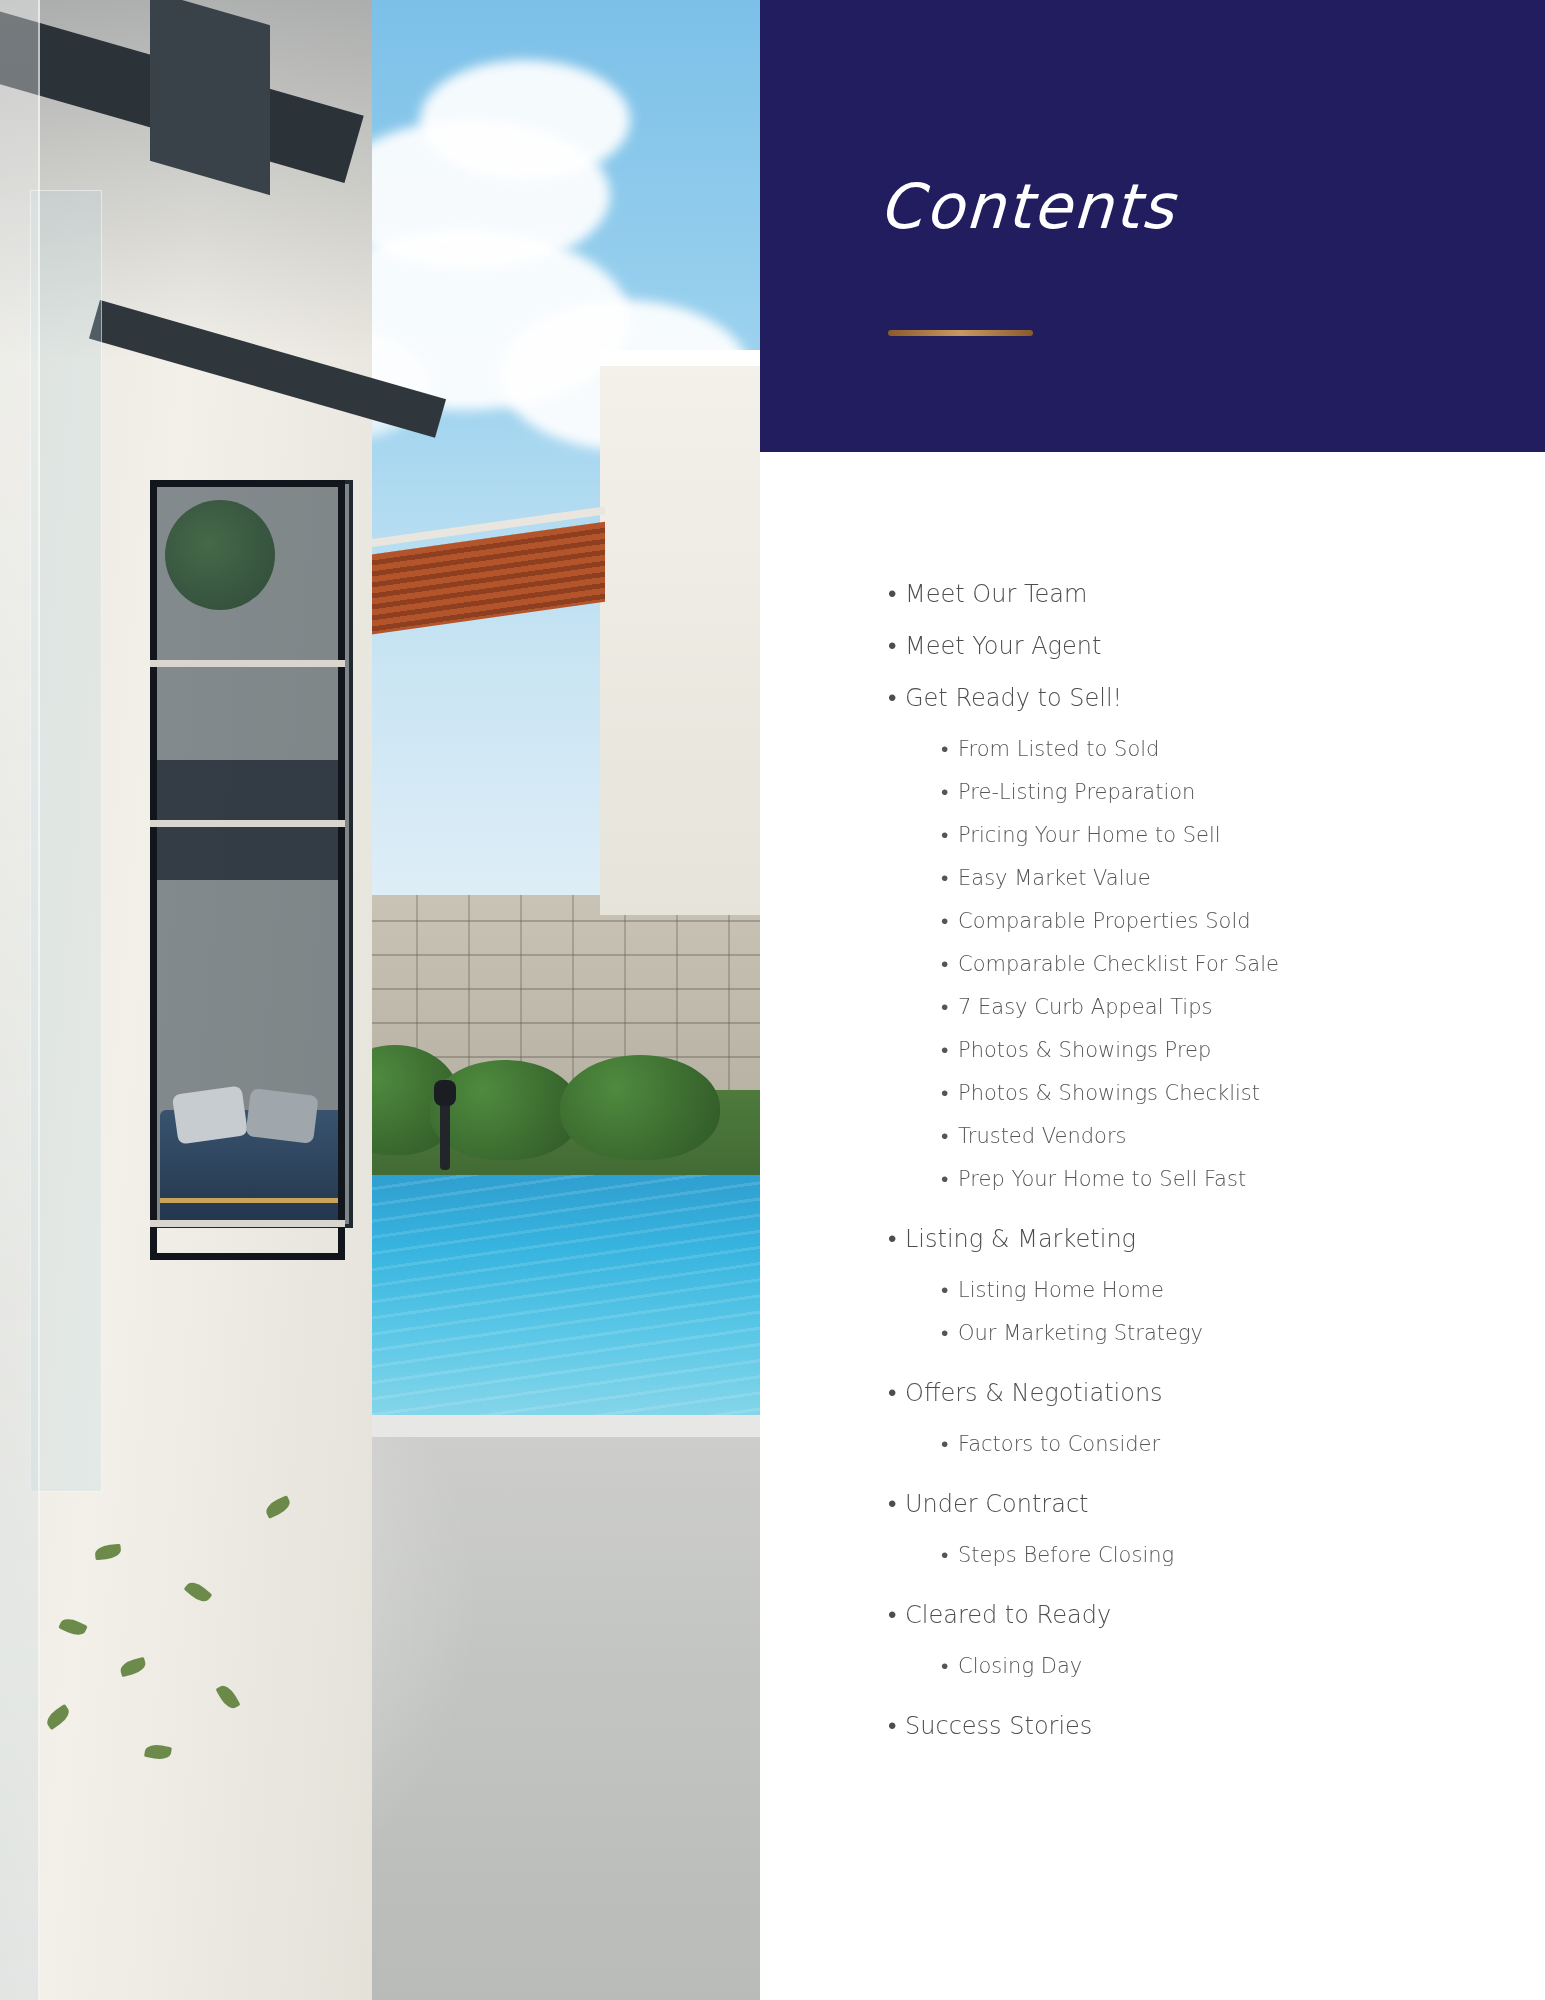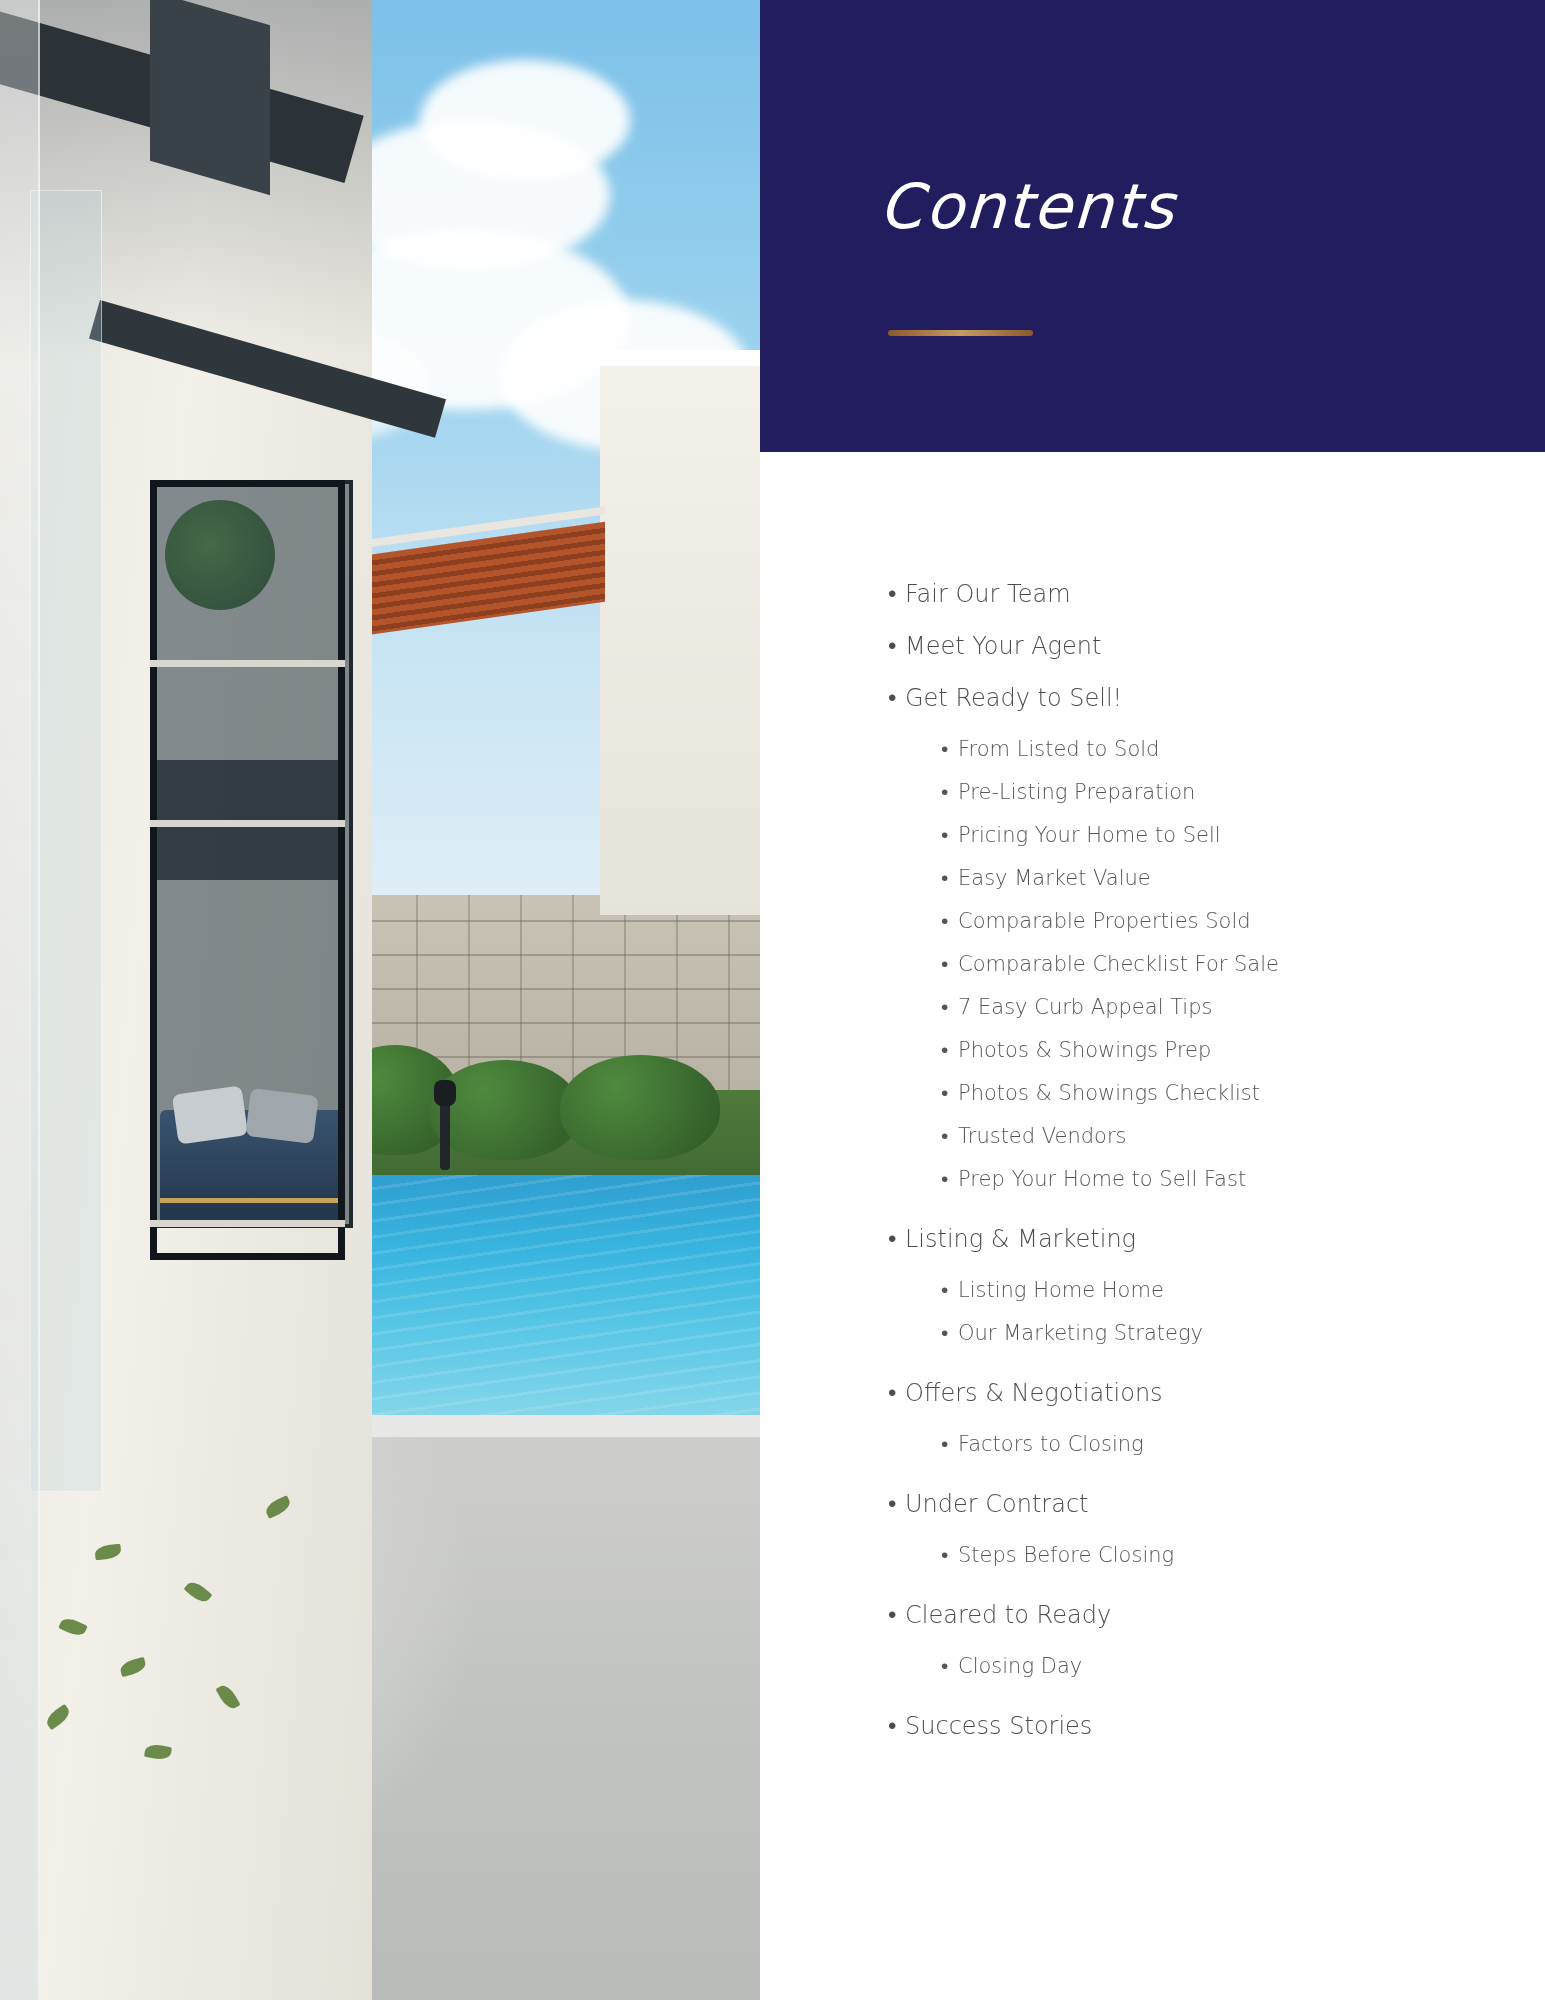--- a/index.html
+++ b/index.html
@@ -411,41 +411,41 @@
   </div>
 
   <div class="content-panel">
     <div class="header-band">
       <div class="title">Contents</div>
       <div class="rule"></div>
     </div>
 
     <div class="toc">
       <ul class="lvl1" id="toc-root">
-          <li class="group"><span class="bullet">•</span><span>Fair Our Team</span></li>
+          <li class="group"><span class="bullet">•</span><span>Meet Our Team</span></li>
           <li class="group"><span class="bullet">•</span><span>Meet Your Agent</span></li>
           <li class="group"><span class="bullet">•</span><span>Get Ready to Sell!</span><ul class="lvl2">
               <li><span class="bullet">•</span><span>From Listed to Sold</span></li>
               <li><span class="bullet">•</span><span>Pre-Listing Preparation</span></li>
               <li><span class="bullet">•</span><span>Pricing Your Home to Sell</span></li>
               <li><span class="bullet">•</span><span>Easy Market Value</span></li>
               <li><span class="bullet">•</span><span>Comparable Properties Sold</span></li>
               <li><span class="bullet">•</span><span>Comparable Checklist For Sale</span></li>
               <li><span class="bullet">•</span><span>7 Easy Curb Appeal Tips</span></li>
               <li><span class="bullet">•</span><span>Photos &amp; Showings Prep</span></li>
               <li><span class="bullet">•</span><span>Photos &amp; Showings Checklist</span></li>
               <li><span class="bullet">•</span><span>Trusted Vendors</span></li>
               <li><span class="bullet">•</span><span>Prep Your Home to Sell Fast</span></li>
             </ul></li>
           <li class="group"><span class="bullet">•</span><span>Listing &amp; Marketing</span><ul class="lvl2">
               <li><span class="bullet">•</span><span>Listing Home Home</span></li>
               <li><span class="bullet">•</span><span>Our Marketing Strategy</span></li>
             </ul></li>
           <li class="group"><span class="bullet">•</span><span>Offers &amp; Negotiations</span><ul class="lvl2">
-              <li><span class="bullet">•</span><span>Factors to Closing</span></li>
+              <li><span class="bullet">•</span><span>Factors to Consider</span></li>
             </ul></li>
           <li class="group"><span class="bullet">•</span><span>Under Contract</span><ul class="lvl2">
               <li><span class="bullet">•</span><span>Steps Before Closing</span></li>
             </ul></li>
           <li class="group"><span class="bullet">•</span><span>Cleared to Ready</span><ul class="lvl2">
               <li><span class="bullet">•</span><span>Closing Day</span></li>
             </ul></li>
           <li class="group"><span class="bullet">•</span><span>Success Stories</span></li>
         </ul>
     </div>

